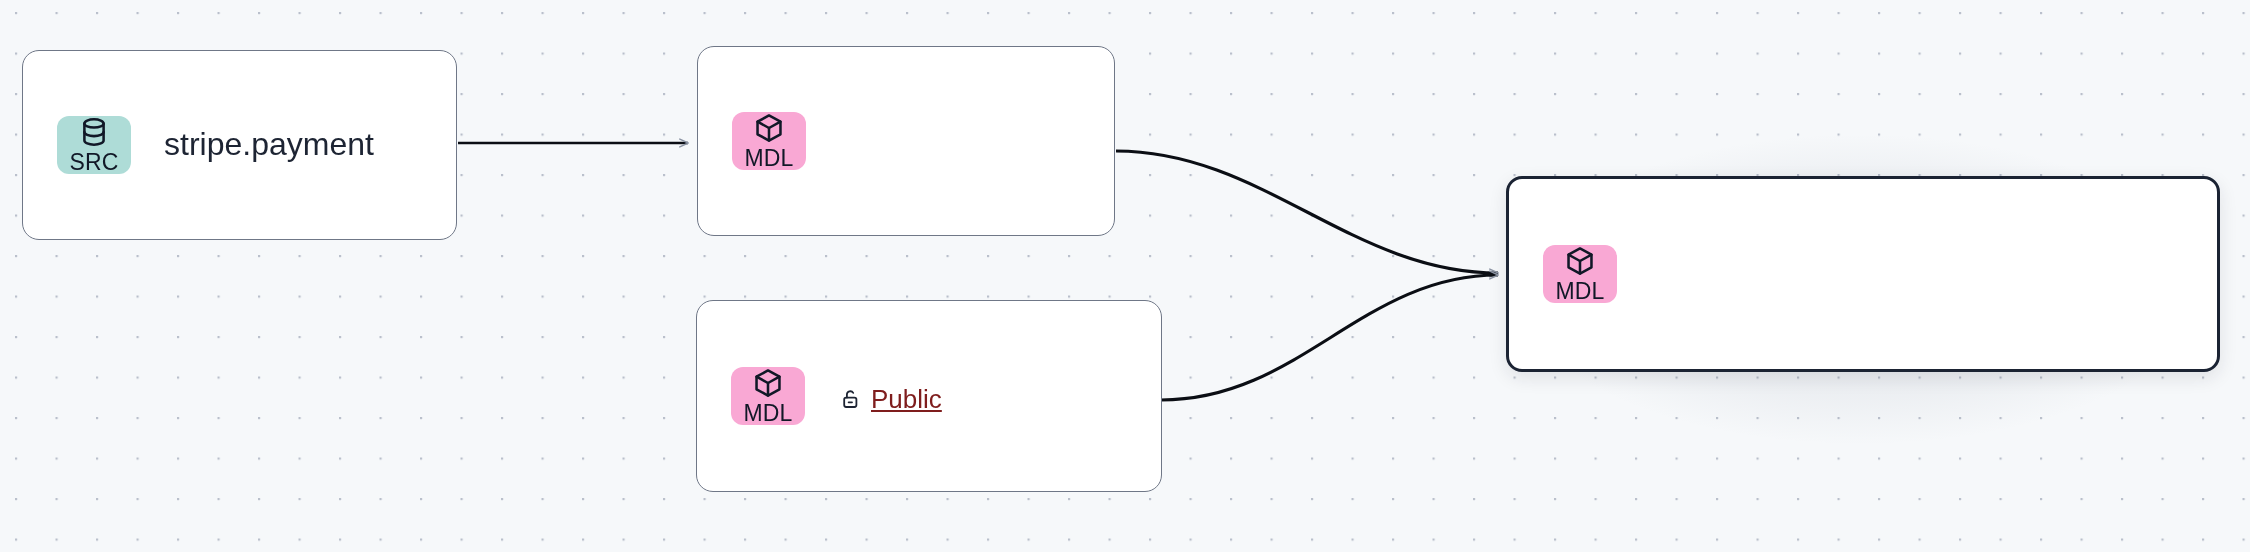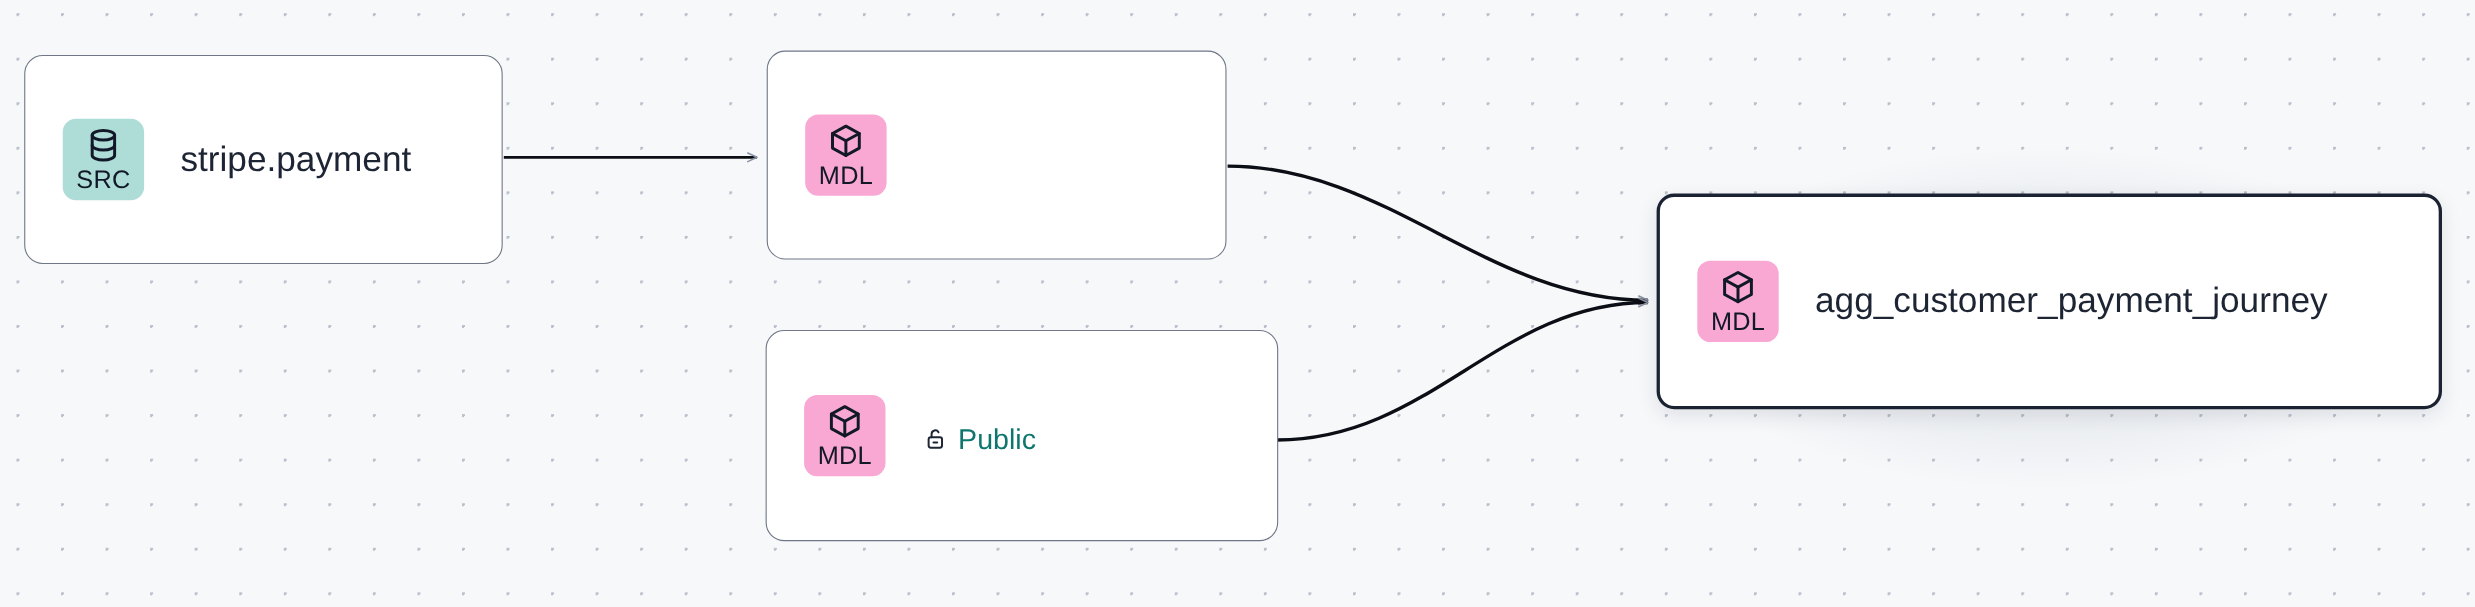--- a/index.html
+++ b/index.html
@@ -53,21 +53,21 @@
   }
   .node.selected {
     border: 3.2px solid #1b2333;
     border-radius: 16px;
     box-shadow: 0 6px 18px rgba(25,33,50,0.10);
   }
 
   .badge {
     flex: 0 0 auto;
     width: 74px;
-    height: 74px;
+    height: 58px;
     border-radius: 12px;
     display: flex;
     flex-direction: column;
     align-items: center;
     justify-content: center;
     gap: 1px;
   }
   .badge.src { background: #aedcd7; }
   .badge.mdl { background: #f9a8d4; }
 
@@ -95,22 +95,23 @@
     white-space: nowrap;
     font-family: "Liberation Sans", sans-serif;
   }
 
   .node-sub {
     display: flex;
     align-items: center;
     gap: 9px;
     margin-top: 6px;
     font-size: 26px;
-    color: #0f766e;
+    color: #7f1d1d;
     white-space: nowrap;
+    text-decoration: underline;
   }
   .node-sub svg { display: block; flex: 0 0 auto; }
 </style>
 </head>
 <body>
 
 <div id="canvas">
 
   <div id="vignette"></div>
 
@@ -176,18 +177,15 @@
 
   <div class="node selected" style="left:1506px; top:176px; width:714px; height:196px;">
     <div class="badge mdl">
       <svg width="34" height="34" viewBox="0 0 24 24" fill="none" stroke="#111827" stroke-width="1.9" stroke-linecap="round" stroke-linejoin="round">
         <path d="M12,2.6 L20.6,7.3 L20.6,16.7 L12,21.4 L3.4,16.7 L3.4,7.3 Z"></path>
         <path d="M3.4,7.3 L12,12 L20.6,7.3"></path>
         <path d="M12,12 L12,21.4"></path>
       </svg>
       <span class="badge-text">MDL</span>
     </div>
-    <div class="node-body">
-      <div class="node-title">agg_customer_payment_journey</div>
-    </div>
   </div>
 
 </div>
 
 </body></html>

